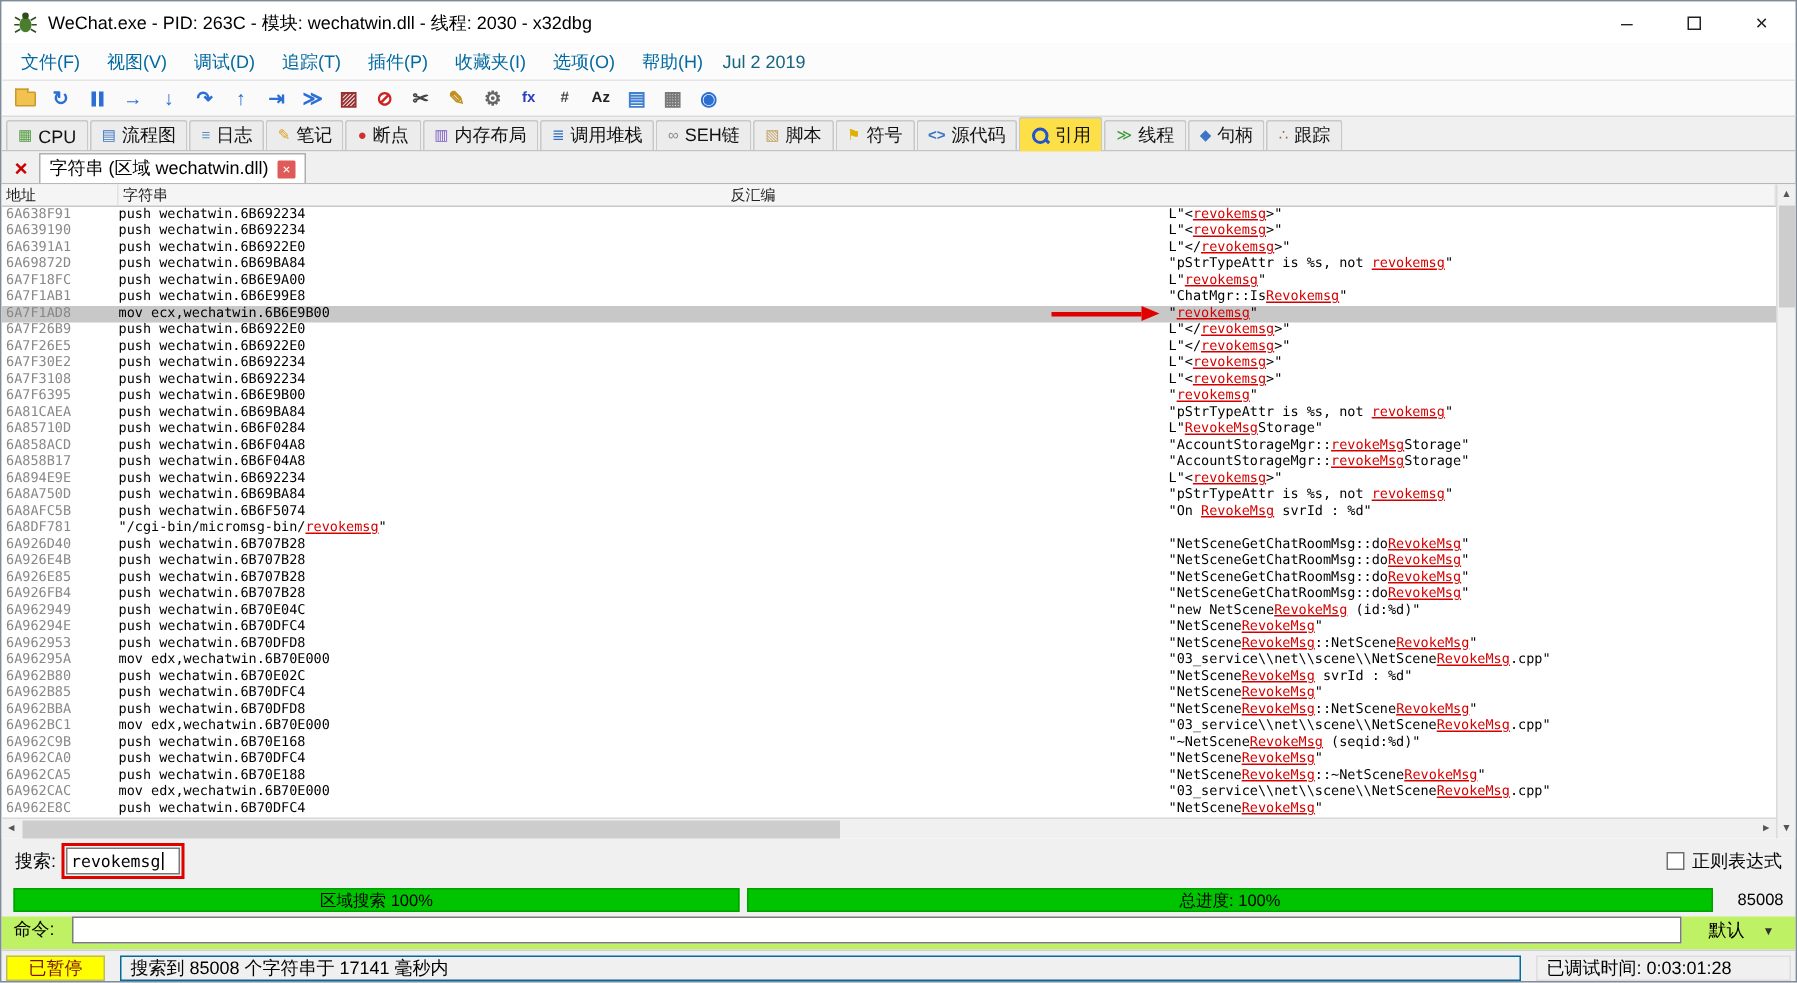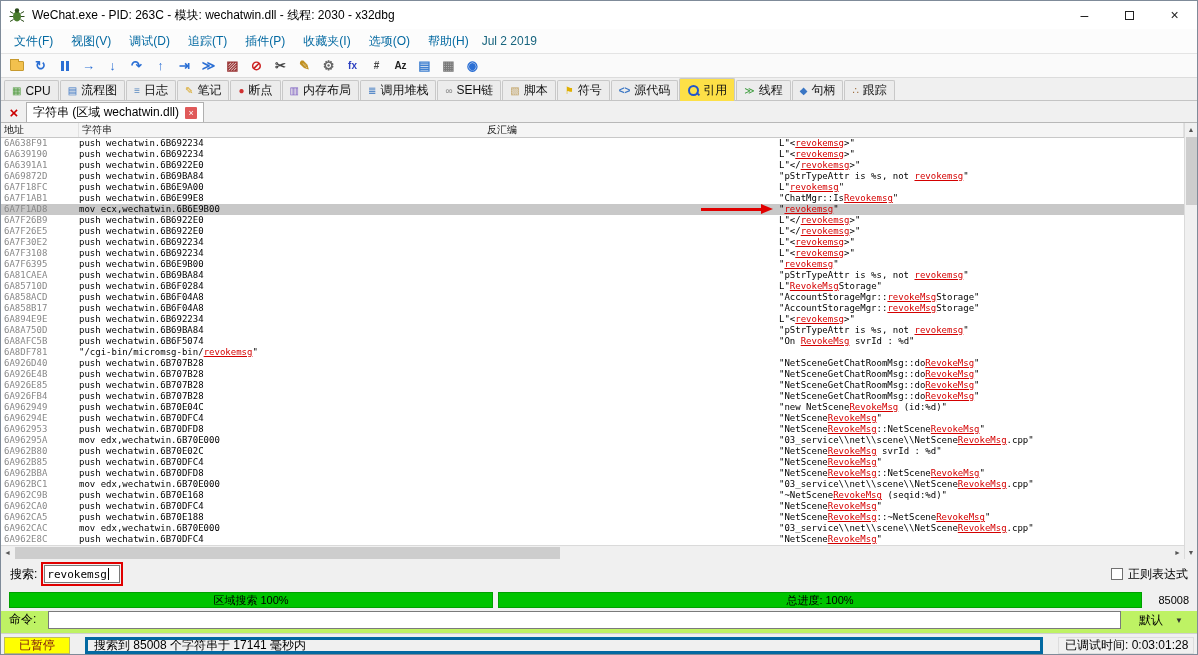--- a/index.html
+++ b/index.html
@@ -89,24 +89,24 @@
   .pcount { width:42px; text-align:right; white-space:nowrap; }
 
   
   .commandrow { height:22px; display:flex; align-items:flex-start; padding:0 8px; gap:12px; font-size:12px; background:#bef264; flex:0 0 auto; }
   .cmd-label { white-space:nowrap; }
   .cmd-input { flex:1; height:18px; border:1px solid #7A7A7A; background:#fff; }
   .cmd-profile { display:flex; align-items:center; gap:12px; padding:0 6px; height:18px; white-space:nowrap; }
   .dd-arrow { font-size:8px; color:#333; }
 
   
-  .statusbar { height:23px; display:flex; align-items:center; gap:15px; padding:2px 3px; background:#F0F0F0; border-top:1px solid #D0D0D0; font-size:12px; flex:0 0 auto; }
+  .statusbar { height:23px; display:flex; align-items:center; gap:10px; padding:2px 3px; background:#F0F0F0; border-top:1px solid #D0D0D0; font-size:12px; flex:0 0 auto; }
   .sb-state { width:66px; height:17px; background:#FFFF00; color:#7a1010; display:flex; align-items:center; justify-content:center; border:1px solid #BDBD5E; white-space:nowrap; }
-  .sb-msg { flex:1; height:17px; border:3px solid #0369a1; display:flex; align-items:center; padding-left:6px; background:#F0F0F0; white-space:nowrap; overflow:hidden; }
-  .sb-time { width:136px; height:17px; display:flex; align-items:center; padding-left:6px; border:1px solid #DDDDDD; white-space:nowrap; }
+  .sb-msg { flex:1; height:17px; border:1px solid #0369a1; display:flex; align-items:center; padding-left:6px; background:#F0F0F0; white-space:nowrap; overflow:hidden; }
+  .sb-time { width:170px; height:17px; display:flex; align-items:center; padding-left:6px; border:1px solid #DDDDDD; white-space:nowrap; }
 </style>
 </head>
 <body>
 
 <div class="window">
 
   <div class="titlebar">
     <svg class="app-icon" viewBox="0 0 16 16">
       <ellipse cx="8" cy="9.5" rx="4" ry="5" fill="#4a7d2e"></ellipse>
       <circle cx="8" cy="3.5" r="2.2" fill="#2d4d1c"></circle>

